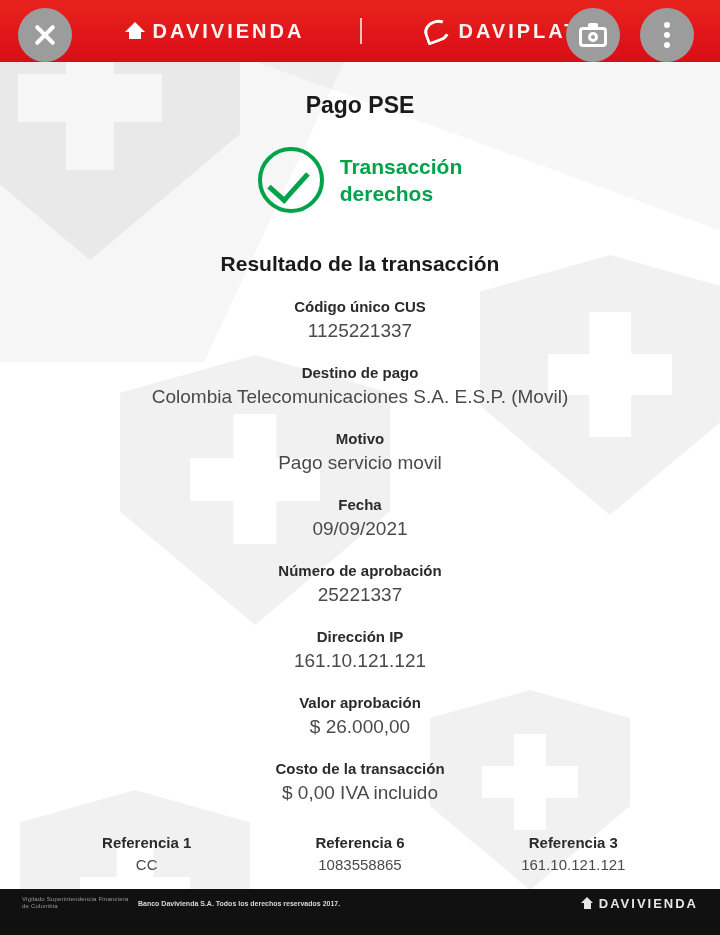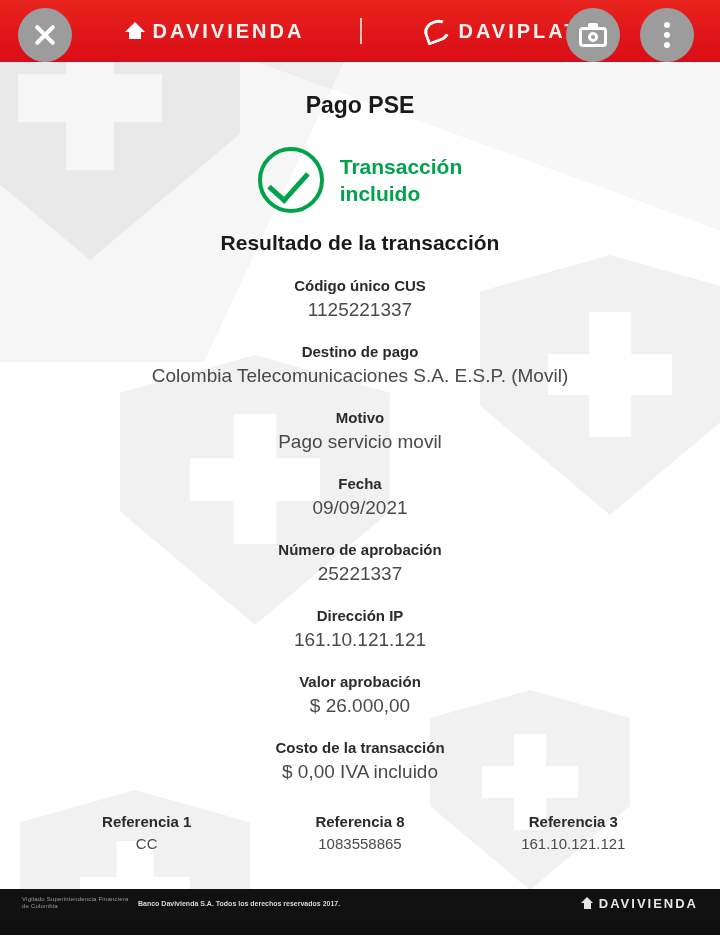--- a/index.html
+++ b/index.html
@@ -190,21 +190,21 @@
     transform: rotate(42deg);
   }
   .approved-text {
     text-align: left;
     font-size: 21px;
     font-weight: bold;
     color: #00a34a;
     line-height: 1.3;
   }
   .section-title {
-    margin-top: 18px;
+    margin-top: 39px;
     font-size: 21px;
     font-weight: bold;
     color: #1a1a1a;
   }
 
   .field { margin-top: 22px; }
   .field .lbl {
     font-size: 15px;
     font-weight: bold;
     color: #2b2b2b;
@@ -339,21 +339,21 @@
   </div>
 
   <div class="content">
 
     <div class="page-title">Pago PSE</div>
 
     <div class="approved-row">
       <div class="check-circle"></div>
       <div class="approved-text">
         <div>Transacción</div>
-        <div>incluido</div>
+        <div>derechos</div>
       </div>
     </div>
 
     <div class="section-title">Resultado de la transacción</div>
 
     <div class="field">
       <div class="lbl">Código único CUS</div>
       <div class="val">1125221337</div>
     </div>
     <div class="field">
@@ -384,21 +384,21 @@
       <div class="lbl">Costo de la transacción</div>
       <div class="val">$ 0,00 IVA incluido</div>
     </div>
 
     <div class="refs">
       <div class="ref">
         <div class="lbl">Referencia 1</div>
         <div class="val">CC</div>
       </div>
       <div class="ref">
-        <div class="lbl">Referencia 8</div>
+        <div class="lbl">Referencia 6</div>
         <div class="val">1083558865</div>
       </div>
       <div class="ref">
         <div class="lbl">Referencia 3</div>
         <div class="val">161.10.121.121</div>
       </div>
     </div>
   </div>
 
   <div class="footer-bar">

